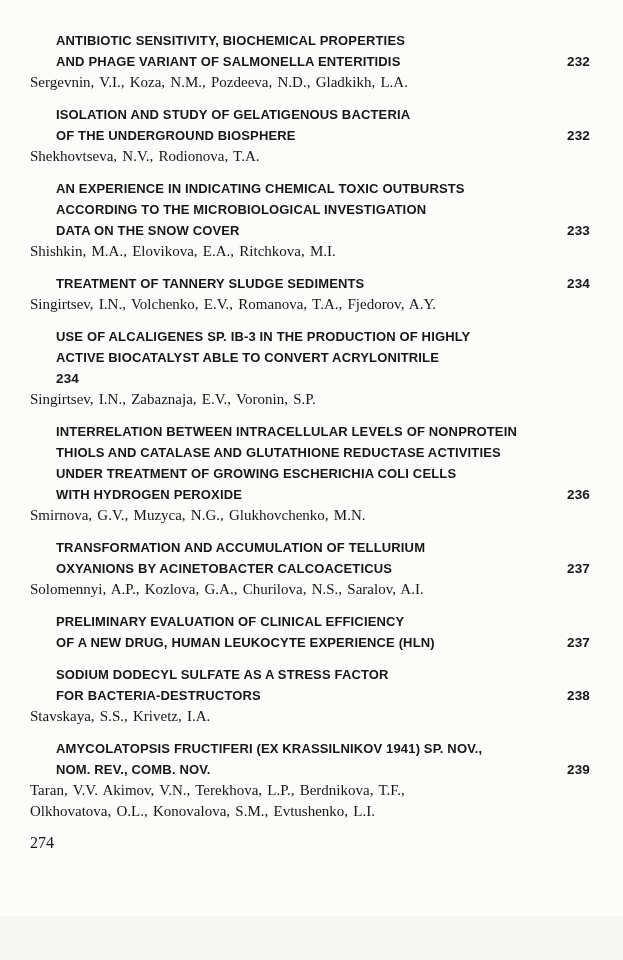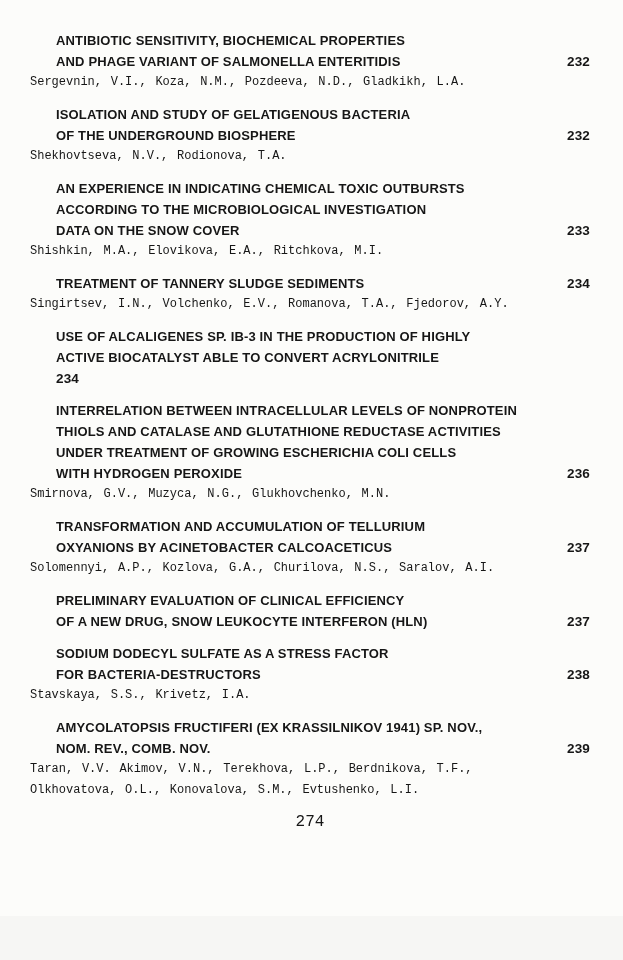--- a/index.html
+++ b/index.html
@@ -38,32 +38,31 @@
     overflow: hidden;
   }
   .page-num {
     flex: 0 0 auto;
     margin-left: 0;
     font-family: "Liberation Sans", sans-serif;
     font-weight: 700;
     font-size: 13.5px;
   }
   .authors {
-    font-family: Liberation Mono, monospace;
-    font-size: 12px;
+    font-family: Liberation Serif, serif;
+    font-size: 15px;
     line-height: 21px;
     word-spacing: 1.5px;
     white-space: nowrap;
   }
   .folio {
     margin-top: 10px;
-    font-family: Liberation Mono, monospace;
+    font-family: Liberation Serif, serif;
     font-size: 16px;
     line-height: 20px;
-    text-align: center;
   }
 </style>
 </head>
 <body>
 
 <div class="page">
   <div>
       <div class="entry">
         <div class="title-row">
           <span class="title-text">ANTIBIOTIC SENSITIVITY, BIOCHEMICAL PROPERTIES</span>
@@ -107,20 +106,21 @@
       <div class="entry">
         <div class="title-row">
           <span class="title-text">USE OF ALCALIGENES SP. IB-3 IN THE PRODUCTION OF HIGHLY</span>
         </div>
         <div class="title-row">
           <span class="title-text">ACTIVE BIOCATALYST ABLE TO CONVERT ACRYLONITRILE</span>
         </div>
         <div class="title-row">
           <span class="page-num">234</span>
         </div>
+        <div class="authors">Singirtsev, I.N., Zabaznaja, E.V., Voronin, S.P.</div>
       </div>
       <div class="entry">
         <div class="title-row">
           <span class="title-text">INTERRELATION BETWEEN INTRACELLULAR LEVELS OF NONPROTEIN</span>
         </div>
         <div class="title-row">
           <span class="title-text">THIOLS AND CATALASE AND GLUTATHIONE REDUCTASE ACTIVITIES</span>
         </div>
         <div class="title-row">
           <span class="title-text">UNDER TREATMENT OF GROWING ESCHERICHIA COLI CELLS</span>
@@ -139,21 +139,21 @@
           <span class="title-text">OXYANIONS BY ACINETOBACTER CALCOACETICUS</span>
           <span class="page-num">237</span>
         </div>
         <div class="authors">Solomennyi, A.P., Kozlova, G.A., Churilova, N.S., Saralov, A.I.</div>
       </div>
       <div class="entry">
         <div class="title-row">
           <span class="title-text">PRELIMINARY EVALUATION OF CLINICAL EFFICIENCY</span>
         </div>
         <div class="title-row">
-          <span class="title-text">OF A NEW DRUG, SNOW LEUKOCYTE INTERFERON (HLN)</span>
+          <span class="title-text">OF A NEW DRUG, HUMAN LEUKOCYTE EXPERIENCE (HLN)</span>
           <span class="page-num">237</span>
         </div>
       </div>
       <div class="entry">
         <div class="title-row">
           <span class="title-text">SODIUM DODECYL SULFATE AS A STRESS FACTOR</span>
         </div>
         <div class="title-row">
           <span class="title-text">FOR BACTERIA-DESTRUCTORS</span>
           <span class="page-num">238</span>

